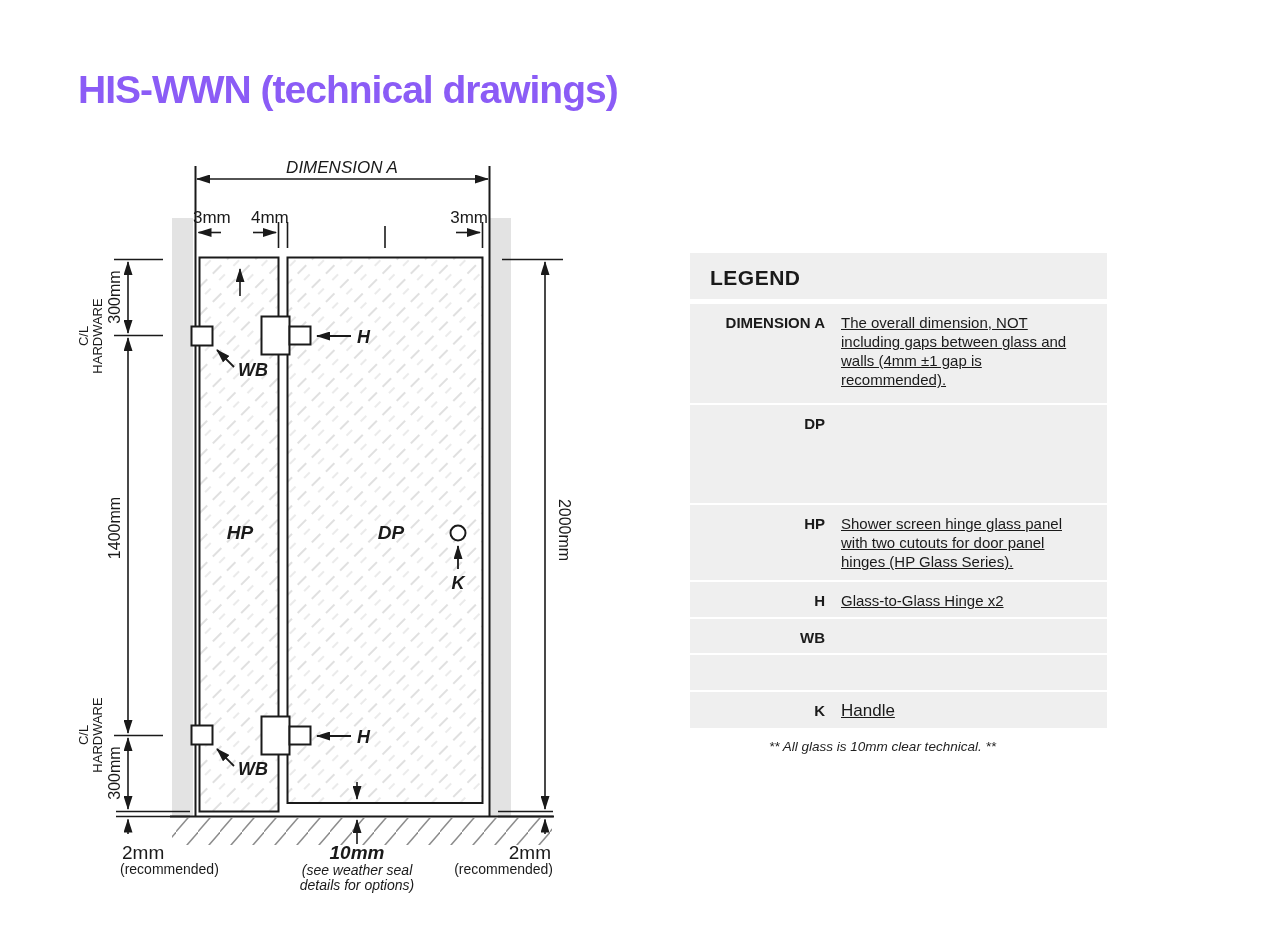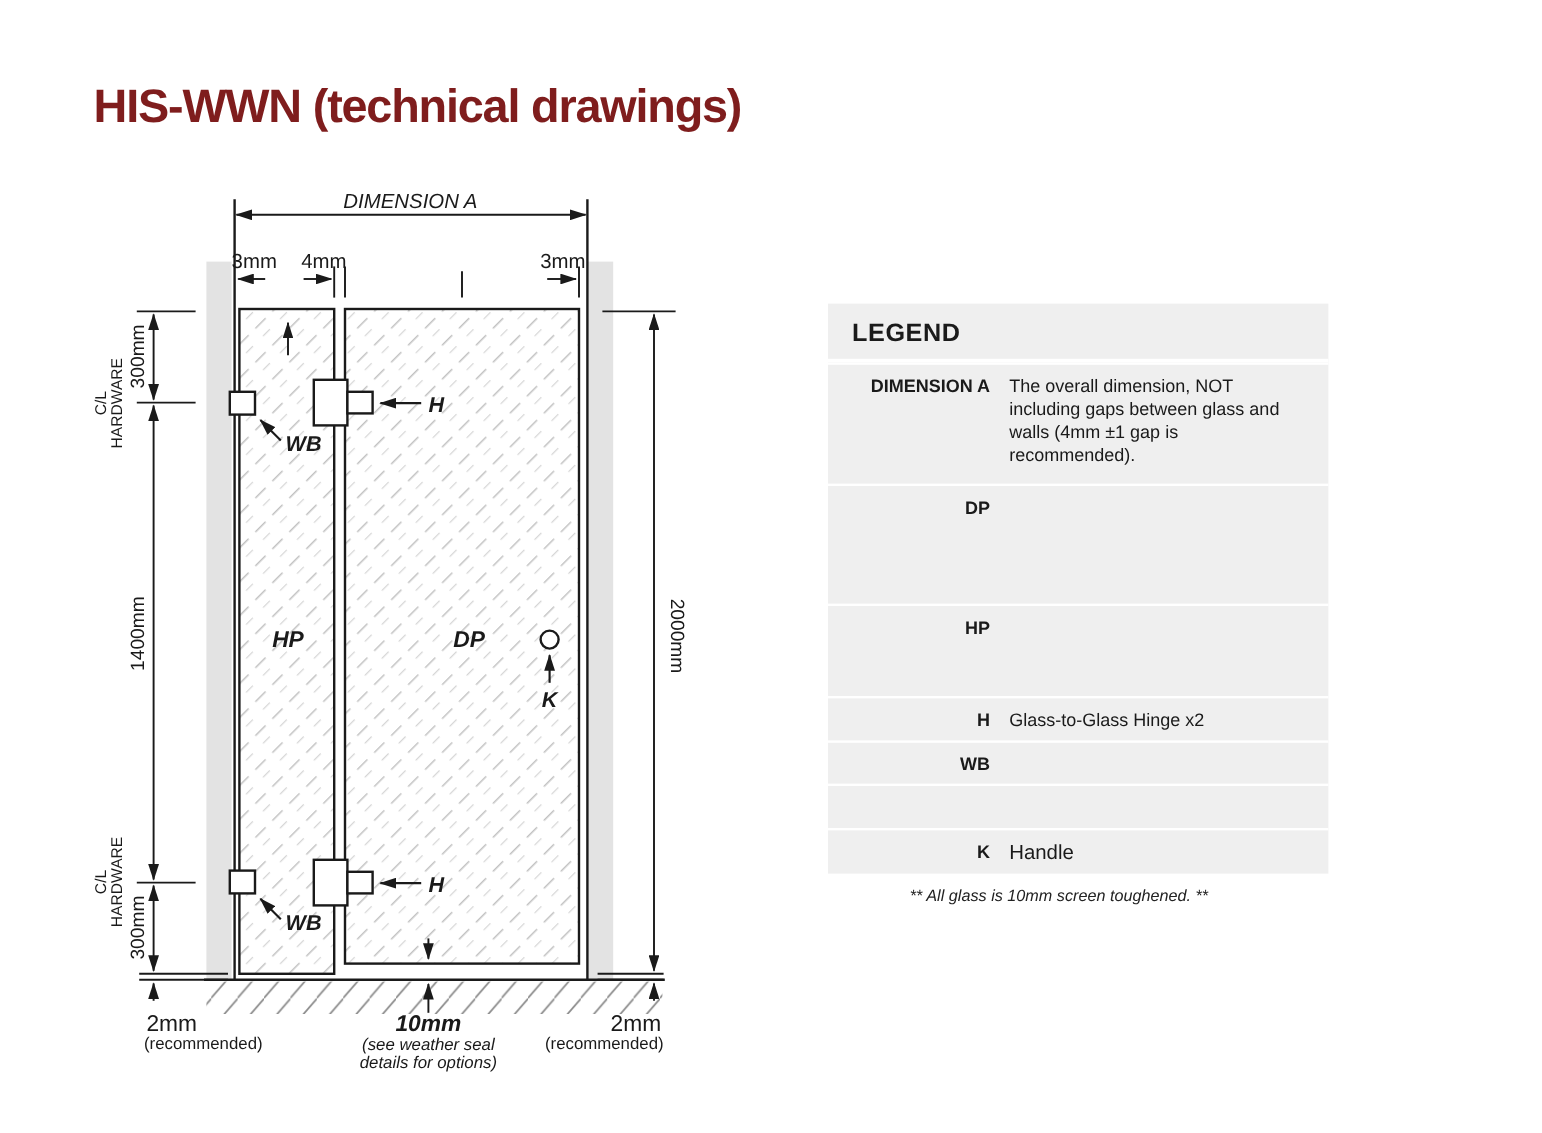--- a/index.html
+++ b/index.html
@@ -2,21 +2,21 @@
 <html><head>
 <meta charset="utf-8">
 <style>
   html,body{margin:0;padding:0;background:#ffffff;}
   body{
     position:relative;width:1285px;height:944px;overflow:hidden;
     font-family:"Liberation Sans",sans-serif;color:#1a1a1a;
   }
   .page-title{
     position:absolute;left:78px;top:68px;margin:0;
-    font-size:39px;font-weight:bold;letter-spacing:-1px;color:#7f1d1d;
+    font-size:39px;font-weight:bold;letter-spacing:-1px;color:#8b5cf6;
   }
   .drawing-svg{position:absolute;left:0;top:0;}
 
   .legend{
     position:absolute;left:690px;top:253px;width:417px;
     background:#efefef;
   }
   .legend-title{
     font-size:21px;font-weight:bold;letter-spacing:0.5px;
     padding:13px 0 9px 20px;border-bottom:3px solid #ffffff;
@@ -24,21 +24,21 @@
   .legend-row{
     display:flex;border-top:2px solid #ffffff;box-sizing:border-box;
     padding-top:9px;font-size:15px;line-height:19px;
   }
   .legend-row:first-of-type{border-top:none;}
   .legend-row .term{
     width:135px;min-width:135px;text-align:right;font-weight:bold;
     padding-right:0;
   }
   .legend-row .desc{
-    margin-left:16px;width:232px;
+    margin-left:16px;width:232px;text-decoration:underline;
   }
   .r0{min-height:101px;}
   .r1{min-height:100px;}
   .r2{min-height:77px;}
   .r3{min-height:37px;}
   .r4{min-height:36px;}
   .r4 .desc{white-space:nowrap;width:auto;overflow:visible;}
   .r5{min-height:37px;}
   .r6{min-height:38px;}
   .r6 .desc{font-size:17px;}
@@ -204,31 +204,32 @@
 
   <div class="legend-row r0">
     <div class="term">DIMENSION A</div>
     <div class="desc">The overall dimension, NOT including gaps between glass and walls (4mm ±1 gap is recommended).</div>
   </div>
   <div class="legend-row r1">
     <div class="term">DP</div>
   </div>
   <div class="legend-row r2">
     <div class="term">HP</div>
+    <div class="desc">Shower screen hinge glass panel with two cutouts for door panel hinges (HP Glass Series).</div>
   </div>
   <div class="legend-row r3">
     <div class="term">H</div>
     <div class="desc">Glass-to-Glass Hinge x2</div>
   </div>
   <div class="legend-row r4">
     <div class="term">WB</div>
   </div>
   <div class="legend-row r5">
     <div class="term"></div>
     <div class="desc"></div>
   </div>
   <div class="legend-row r6">
     <div class="term">K</div>
     <div class="desc">Handle</div>
   </div>
 </div>
 
-<div class="footnote">** All glass is 10mm screen toughened. **</div>
+<div class="footnote">** All glass is 10mm clear technical. **</div>
 
 </body></html>

